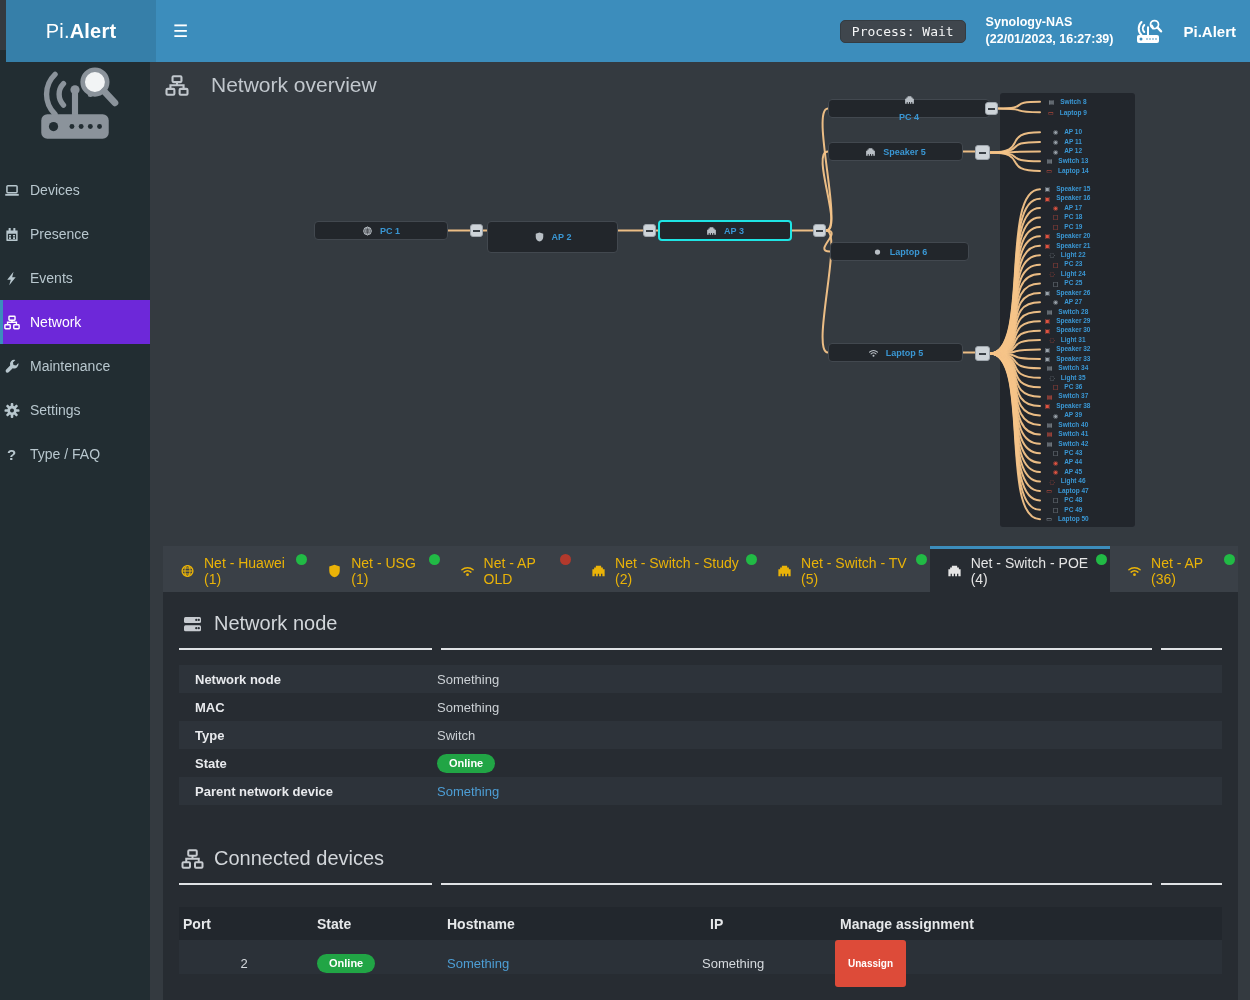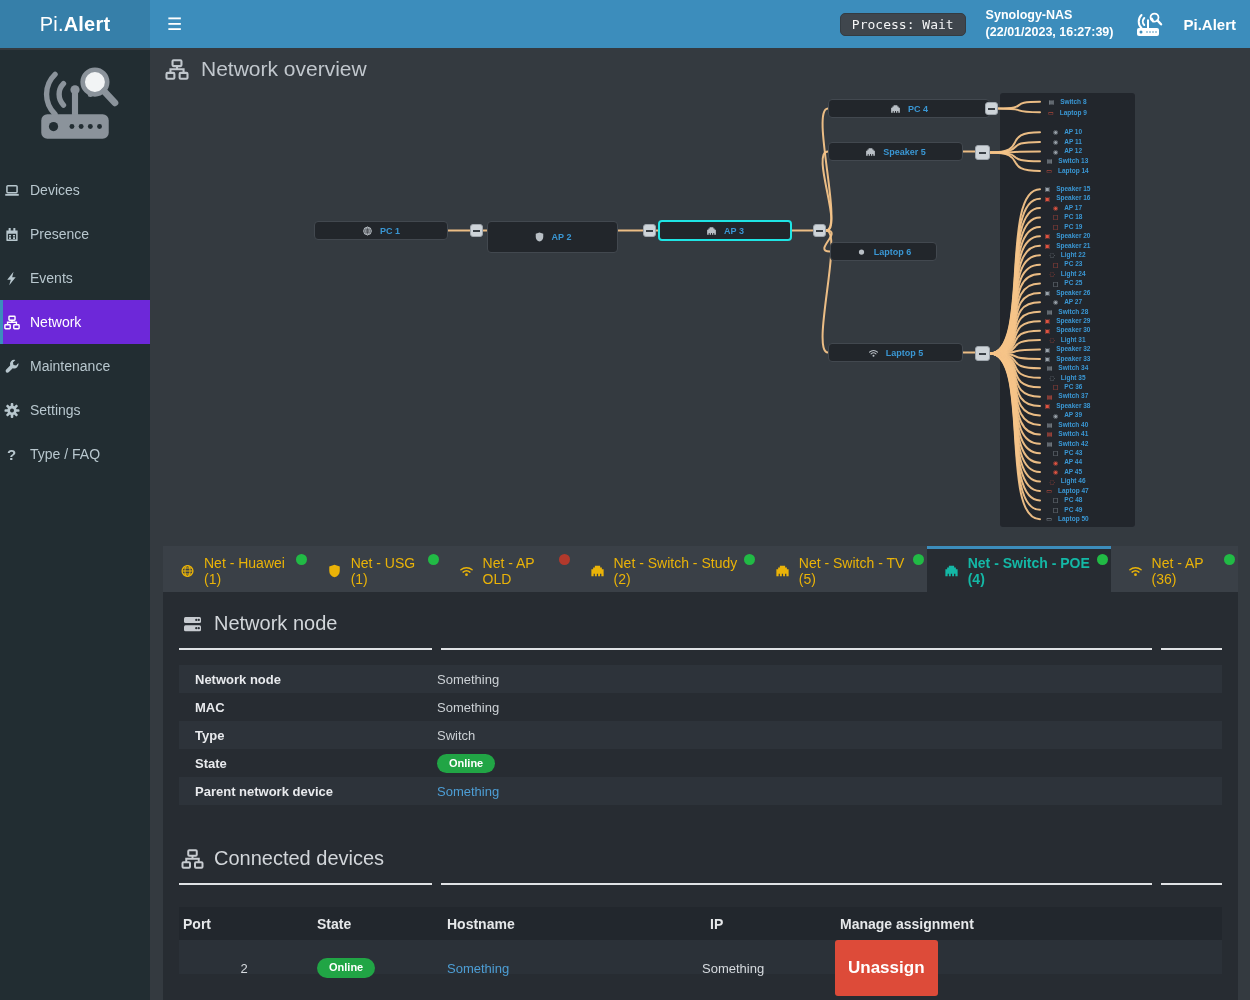--- a/index.html
+++ b/index.html
@@ -1,21 +1,21 @@
 <!DOCTYPE html>
 <html style="--accent: #3c8dbc; --brand-bg: #367fa9; --sidebar-bg: #222d32; --main-bg: #343a40; --panel-bg: #272c32; --edge: #f6c489; --node-label: #3a97d4; --selected-node: #1fe4e4; --online-green: #21a545; --dot-green: #21ba45; --dot-red: #b2392c; --danger-red: #dd4b39; --offline-icon: #df5340; --link-blue: #4d9ed5;"><head>
 <meta charset="utf-8">
 <style>
   html,body{margin:0;padding:0}
   body{width:1250px;height:1000px;overflow:hidden;background:#343a40;
        font-family:"Liberation Sans",sans-serif;position:relative;-webkit-font-smoothing:antialiased}
   svg{display:block}
 
   
-  .header{position:absolute;top:0;left:0;right:0;height:48px;display:flex;z-index:20}
+  .header{position:absolute;top:0;left:6px;right:0;height:62px;display:flex;z-index:20}
   .brand{width:150px;background:#367fa9;color:#fff;display:flex;align-items:center;justify-content:center;font-size:20px;letter-spacing:.2px}
   .brand b{font-weight:700}
   .topbar{flex:1;background:#3c8dbc;display:flex;align-items:center;color:#fff;padding:0 14px}
   .burger{font-size:17px;margin-left:3px;cursor:pointer;line-height:1}
   .top-right{margin-left:auto;display:flex;align-items:center;gap:20px}
   .proc{background:#3f464d;border:1px solid #343b41;color:#f4f5f6;font-family:"DejaVu Sans Mono",monospace;
         font-size:13px;padding:3px 11px;border-radius:5px}
   .nas{font-size:12.5px;font-weight:700;line-height:1.35;text-align:left}
   .applogo{width:30px;height:26px}
   .appname{font-size:15px;font-weight:700}
@@ -26,21 +26,21 @@
   .biglogo svg{width:92px;height:80px}
   .sb-item{display:flex;align-items:center;gap:10px;height:44px;padding-left:0;color:#b8c7ce;
            font-size:14px;cursor:pointer;border-left:3px solid transparent;box-sizing:border-box}
   .sb-item.active{background:#6d28d9;color:#fff;border-left-color:#3c8dbc}
   .sb-ic{width:17px;height:16px;display:inline-flex;align-items:center;justify-content:center;flex:0 0 17px}
   .sb-ic svg{width:16px;height:15px}
   .qm{font-weight:700;font-size:15px;color:inherit}
 
   
   .main{position:absolute;left:150px;top:50px;right:0;bottom:0;background:#343a40;overflow:hidden}
-  .hd{position:absolute;left:15px;top:7px;display:flex;align-items:center;gap:12px;color:#c1c7cd;font-size:21px;z-index:5}
+  .hd{position:absolute;left:15px;top:23px;display:flex;align-items:center;gap:22px;color:#c1c7cd;font-size:21px;z-index:5}
   .hd svg{width:24px;height:21px}
 
   
   #graph{position:absolute;left:0;top:0;width:1100px;height:496px}
   #edges{position:absolute;left:0;top:0;z-index:2;pointer-events:none}
   #edges path{stroke:#f6c489;stroke-width:2;fill:none;stroke-linecap:round;opacity:.95}
   .gnode{position:absolute;background:#22262b;border:1px solid #42484f;border-radius:4px;display:flex;
          align-items:center;justify-content:center;gap:7px;box-sizing:border-box;z-index:3;cursor:pointer}
   .gnode.sel{border:2px solid #1fe4e4}
   .gic{width:11px;height:10px;color:#b9bfc5;display:inline-flex}
@@ -57,21 +57,21 @@
   .dlabel{font-size:6.5px;font-weight:700;color:#3a97d4;line-height:1;white-space:nowrap}
 
   
   .tabs{position:absolute;top:496px;left:13px;right:12px;height:46px;display:flex;align-items:stretch;background:#3a4047;z-index:5}
   .tab{position:relative;display:flex;align-items:center;gap:8px;padding:0 16px;font-size:14px;color:#eab308;
        cursor:pointer;border-top:3px solid transparent;box-sizing:border-box}
   .tab .tic{width:17px;height:15px;display:inline-flex;align-items:center}
   .tab .tic svg{width:17px;height:14px}
   .tab .dot{position:absolute;top:5px;right:3px;width:11px;height:11px;border-radius:50%}
   .dot.green{background:#21ba45}.dot.red{background:#b2392c}
-  .tab.active{background:#272c32;color:#14b8a6;font-weight:700;border-top-color:#3c8dbc}
+  .tab.active{background:#272c32;color:#e5e5e5;font-weight:400;border-top-color:#3c8dbc}
 
   
   .panel{position:absolute;top:542px;left:13px;right:12px;bottom:0;background:#272c32;
          padding:16px;box-sizing:border-box;overflow:hidden;z-index:4}
   .sec-title{display:flex;align-items:center;gap:10px;color:#d2d6da;font-size:20px;padding:4px 0 0 2px}
   .sec-title svg{width:23px;height:20px;color:#c7cbd0}
   .divider{display:flex;margin-top:13px;height:2px}
   .divider .seg{background:#dfe2e5;height:2px}
   .seg.s1{width:253px}.seg.s2{flex:1}.seg.s3{width:61px}
   .divider .gap{width:9px}
@@ -85,21 +85,21 @@
          padding:3px 12px;border-radius:10px;line-height:1.2}
   a.link{color:#4d9ed5;text-decoration:none;font-size:13px;cursor:pointer}
 
   .cd-title{margin-top:38px}
   .ctable{margin-top:22px}
   .crow{display:grid;grid-template-columns:130px 130px 263px 132px 1fr;align-items:center}
   .crow.chead{background:#22272d;height:33px;font-weight:700;color:#e6e8ea;font-size:14px}
   .crow.cdata{background:#2b3138;height:34px;font-size:13px;color:#d6dade}
   .c-pl4{padding-left:4px}.c-pl8{padding-left:8px}.c-pl6{padding-left:6px}
   .c-center{text-align:center}
-  .btn-danger{background:#dd4b39;color:#fff;font-weight:700;font-size:17px;border:none;border-radius:3px;
+  .btn-danger{background:#dd4b39;color:#fff;font-weight:700;font-size:10px;border:none;border-radius:3px;
               padding:18px 13px;cursor:pointer;margin-left:1px;font-family:"Liberation Sans",sans-serif}
 </style>
 </head>
 <body>
 
 <div class="header">
   <div class="brand">
     <span>Pi.</span>
       <b>Alert</b>
   </div>
@@ -501,37 +501,37 @@
           <span class="glabel">AP 2</span>
         </div>
         <div class="gnode sel" style="left: 508px; top: 170px; width: 134px; height: 21px;">
           <span class="gic">
             <svg viewBox="0 0 16 16">
               <path fill="currentColor" d="M1 6h2V4h2V2h6v2h2v2h2v8h-2.6v-3h-1.5v3h-2.2v-3H7.2v3H5v-3H3.6v3H1z"></path>
             </svg>
           </span>
           <span class="glabel">AP 3</span>
         </div>
-        <div class="gnode" style="left: 678px; top: 49px; width: 162px; height: 19px;">
+        <div class="gnode" style="left: 678px; top: 49px; width: 162px; height: 19px; flex-direction: column;">
           <span class="gic">
             <svg viewBox="0 0 16 16">
               <path fill="currentColor" d="M1 6h2V4h2V2h6v2h2v2h2v8h-2.6v-3h-1.5v3h-2.2v-3H7.2v3H5v-3H3.6v3H1z"></path>
             </svg>
           </span>
           <span class="glabel">PC 4</span>
         </div>
         <div class="gnode" style="left: 678px; top: 92px; width: 135px; height: 19px;">
           <span class="gic">
             <svg viewBox="0 0 16 16">
               <path fill="currentColor" d="M1 6h2V4h2V2h6v2h2v2h2v8h-2.6v-3h-1.5v3h-2.2v-3H7.2v3H5v-3H3.6v3H1z"></path>
             </svg>
           </span>
           <span class="glabel">Speaker 5</span>
         </div>
-        <div class="gnode" style="left: 680px; top: 192px; width: 107px; height: 19px;">
+        <div class="gnode" style="left: 680px; top: 192px; width: 139px; height: 19px;">
           <span class="gic">
             <svg viewBox="0 0 16 16">
               <circle cx="8" cy="8" r="4.2" fill="currentColor"></circle>
             </svg>
           </span>
           <span class="glabel">Laptop 6</span>
         </div>
         <div class="gnode" style="left: 678px; top: 293px; width: 135px; height: 19px;">
           <span class="gic">
             <svg viewBox="0 0 16 16">

